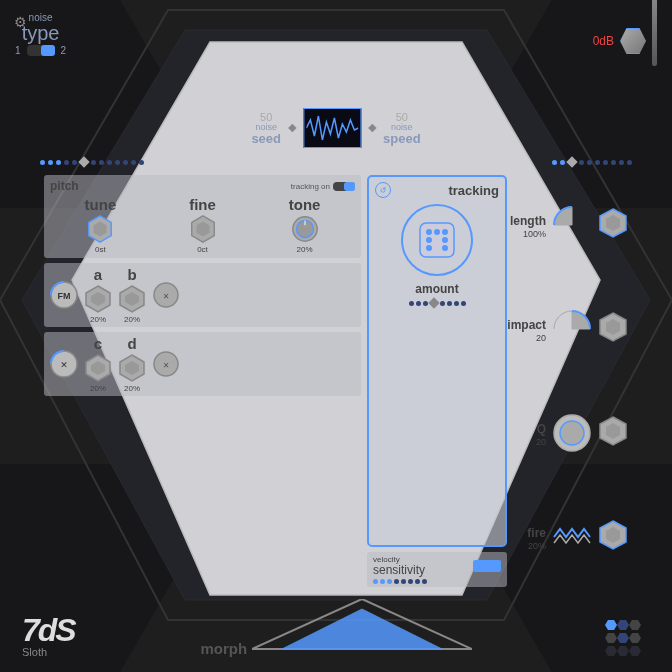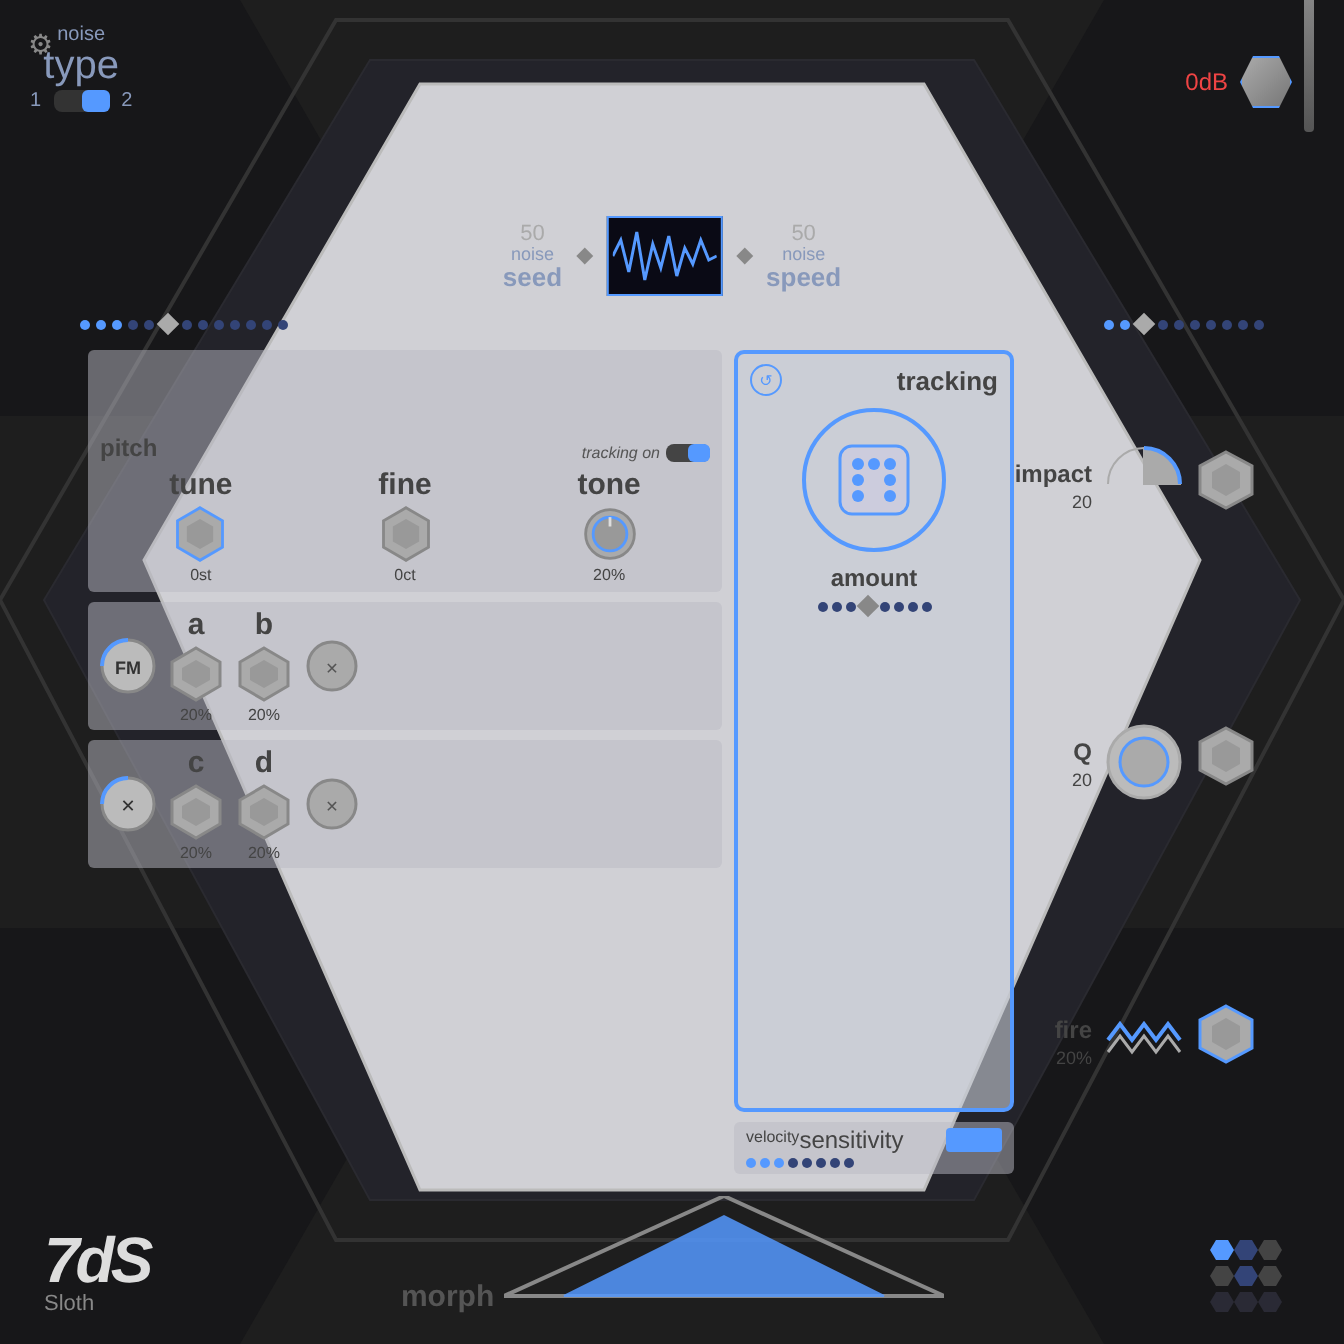--- a/index.html
+++ b/index.html
@@ -243,42 +243,40 @@
 
     
     .pitch-box {
       background: rgba(185,185,195,0.5);
       border-radius: 3px;
       padding: 4px 6px;
     }
 
     .pitch-hdr {
       display: flex;
-      align-items: flex-end;
+      align-items: center;
       justify-content: space-between;
       margin-bottom: 3px;
-      margin-top: 38px;
     }
 
     .pitch-title {
       color: #444;
       font-size: 12px;
       font-weight: bold;
     }
 
     .track-row {
       display: flex;
       align-items: center;
       gap: 3px;
     }
 
     .track-text {
       color: #555;
       font-size: 8px;
-      font-style: italic;
     }
 
     .sm-toggle {
       width: 22px;
       height: 9px;
       background: #444;
       border-radius: 4px;
       position: relative;
     }
 
@@ -439,21 +437,21 @@
     }
 
     .vel-hdr-row {
       display: flex;
       align-items: center;
       justify-content: space-between;
     }
 
     .vel-txt-col {
       display: flex;
-      flex-direction: row;
+      flex-direction: column;
     }
 
     .vel-sm-txt {
       color: #444;
       font-size: 8px;
     }
 
     .vel-big-txt {
       color: #444;
       font-size: 12px;
@@ -886,20 +884,39 @@
             <div class="vd"></div>
             <div class="vd"></div>
             <div class="vd"></div>
           </div>
         </div>
 
       </div>
 
       <div class="col-right">
 
+        <div class="ri">
+          <div class="ri-text">
+            <span class="ri-lbl">length</span>
+            <span class="ri-val">100%</span>
+          </div>
+
+          <div style="width:44px;height:44px;position:relative;flex-shrink:0;">
+            <svg width="44" height="44" viewBox="0 0 44 44">
+              <path d="M4,22 A18,18 0 0,1 22,4 L22,22 Z" fill="#aaa" stroke="#aaa" stroke-width="1"></path>
+              <path d="M4,22 A18,18 0 0,1 22,4" fill="none" stroke="#5599ff" stroke-width="2"></path>
+            </svg>
+          </div>
+          <div>
+            <svg width="30" height="30" viewBox="0 0 30 30">
+              <polygon points="15,1 28,8 28,22 15,29 2,22 2,8" fill="#aaa" stroke="#5599ff" stroke-width="1.5"></polygon>
+              <polygon points="15,7 22,11 22,19 15,23 8,19 8,11" fill="#999"></polygon>
+            </svg>
+          </div>
+        </div>
 
         <div class="ri">
           <div class="ri-text">
             <span class="ri-lbl">impact</span>
             <span class="ri-val">20</span>
           </div>
 
           <div style="width:44px;height:44px;position:relative;flex-shrink:0;">
             <svg width="44" height="44" viewBox="0 0 44 44">
               <path d="M22,4 A18,18 0 0,1 40,22 L22,22 Z" fill="#aaa" stroke="#aaa" stroke-width="1"></path>

